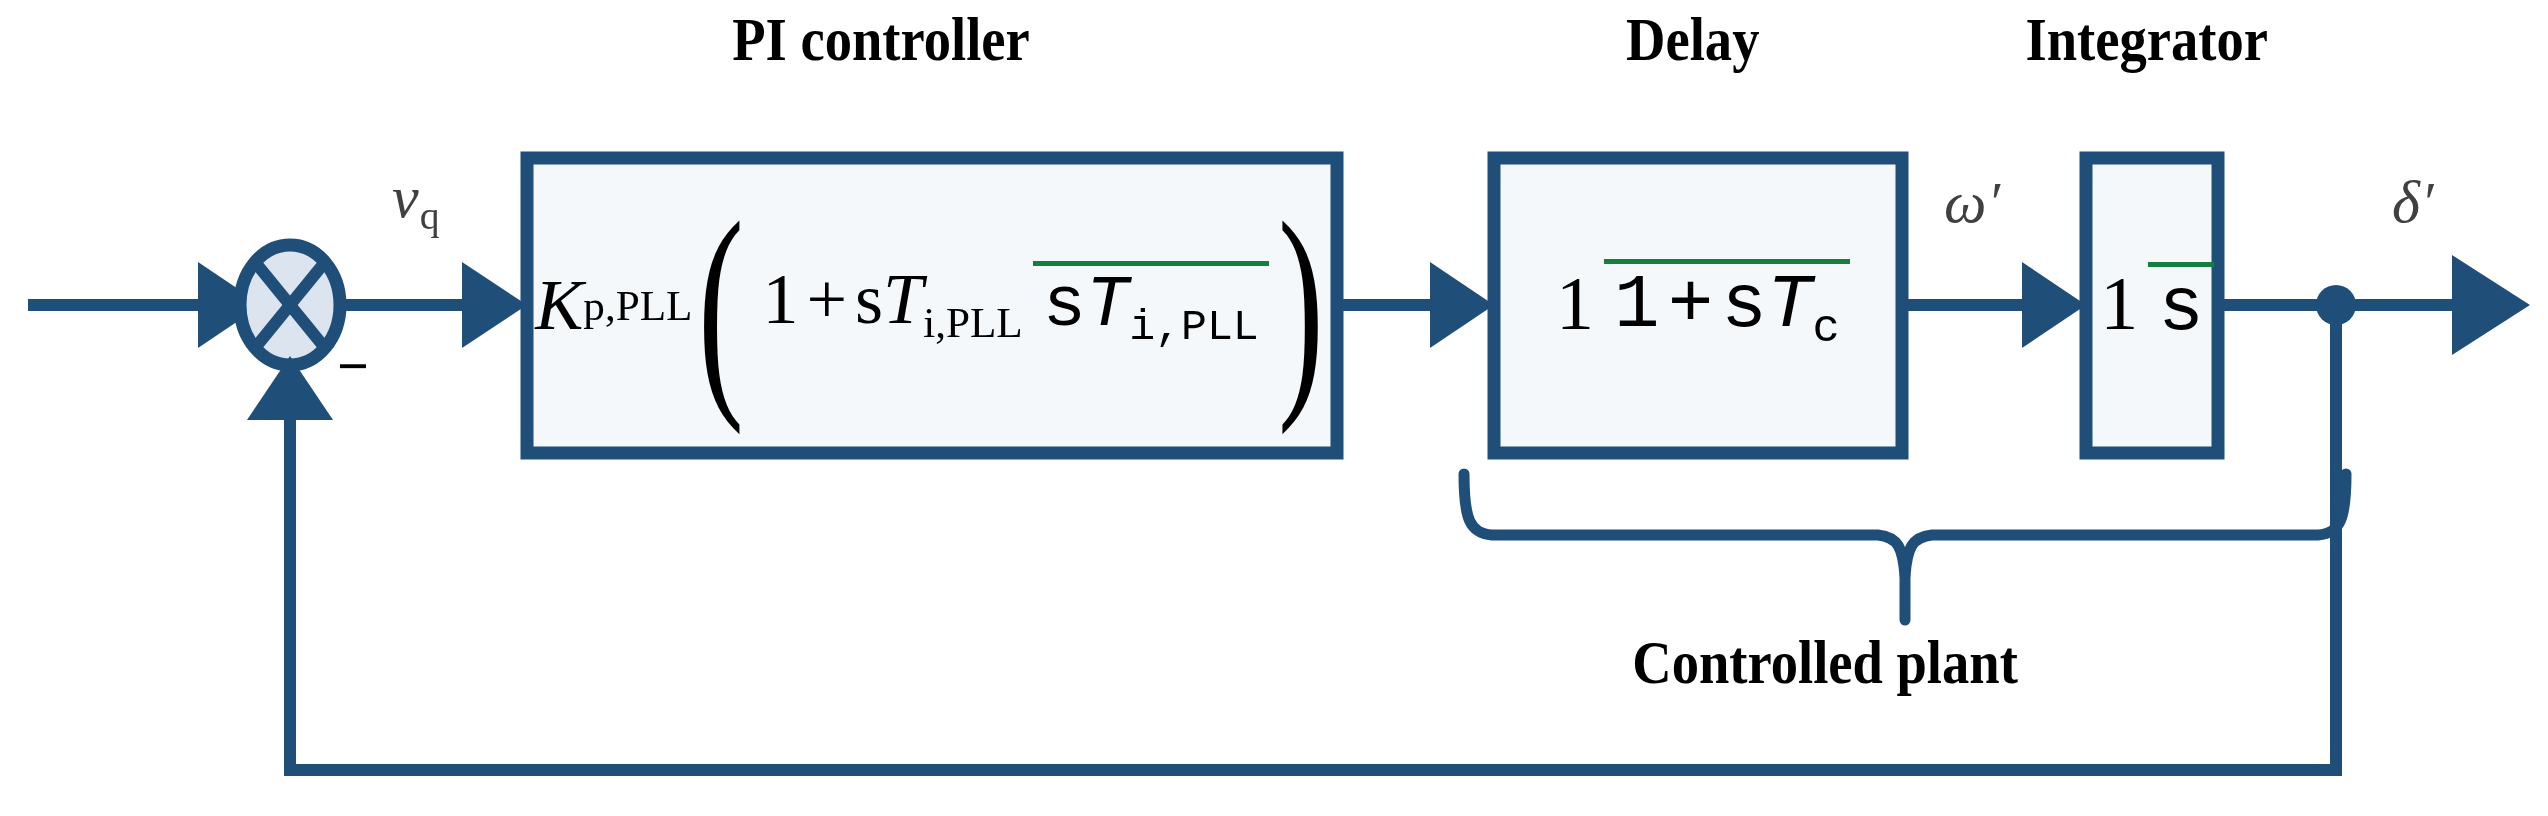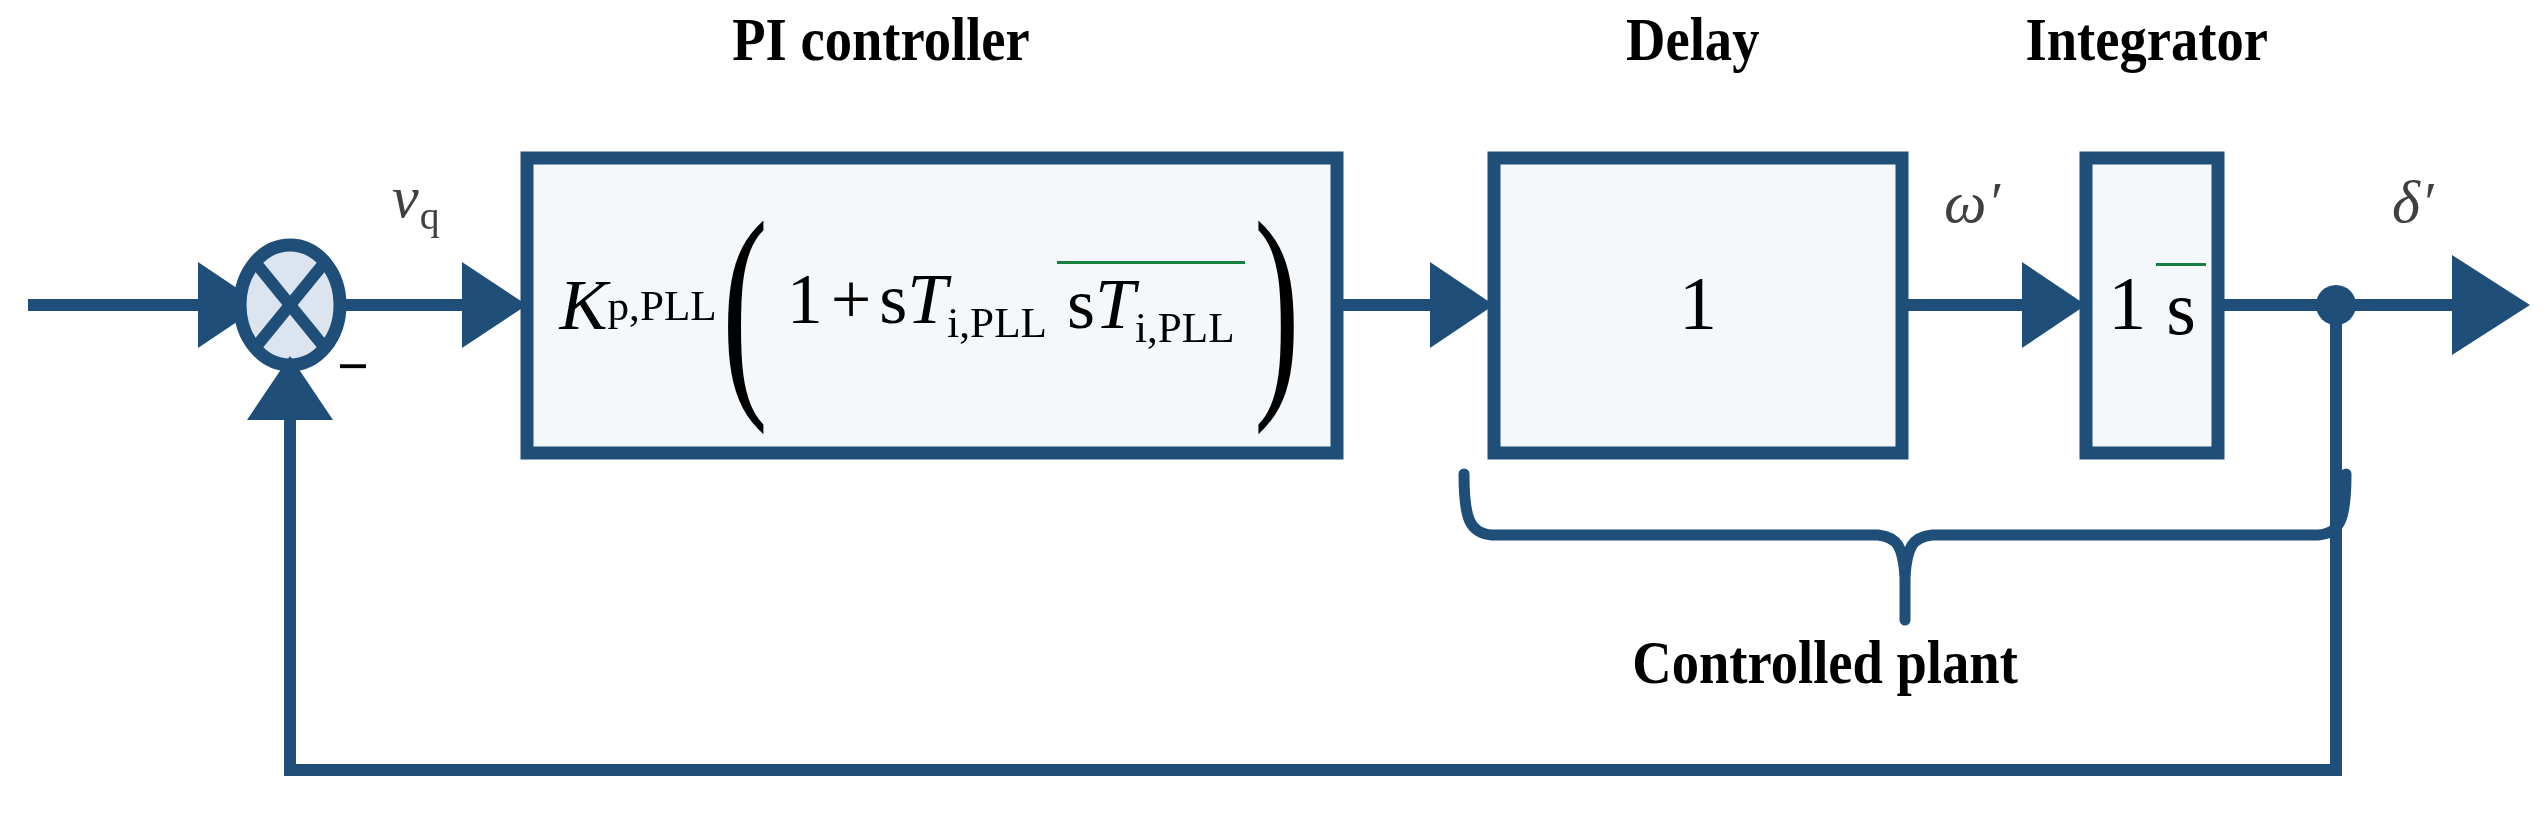--- a/index.html
+++ b/index.html
@@ -78,21 +78,22 @@
     margin: 0 4px;
     text-align: center;
   }
   .frac > .num {
     padding: 0 10px 4px 10px;
     line-height: 1.02;
   }
   .frac > .den {
     padding: 4px 10px 0 10px;
     line-height: 1.02;
-    border-top: 3px solid #15803d;
+    border-top: 5px solid #15803d;
+    font-family: Liberation Mono, monospace;
   }
   .paren {
     display: inline-block;
     font-size: 2.25em;
     font-style: normal;
     transform: scaleY(1.45) scaleX(0.85);
     line-height: 0.62;
     margin: 0 1px;
     position: relative;
     top: 1px;
@@ -206,20 +207,23 @@
       <span class="den">
         <span class="upr">s</span><span class="var">T</span><span class="sub">i,PLL</span>
       </span>
     </span>
     <span class="paren">)</span>
   </div>
 
   <div class="formula" style="left:1494px; top:158px; width:408px; height:295px; font-size:76px;">
     <span class="frac">
       <span class="num">1</span>
+      <span class="den">
+        <span class="upr">1</span><span style="padding:0 8px;" class="upr">+</span><span class="upr">s</span><span class="var">T</span><span class="sub">c</span>
+      </span>
     </span>
   </div>
 
   <div class="formula" style="left:2086px; top:158px; width:132px; height:295px; font-size:76px;">
     <span class="frac">
       <span class="num">1</span>
       <span class="den upr">s</span>
     </span>
   </div>
 

